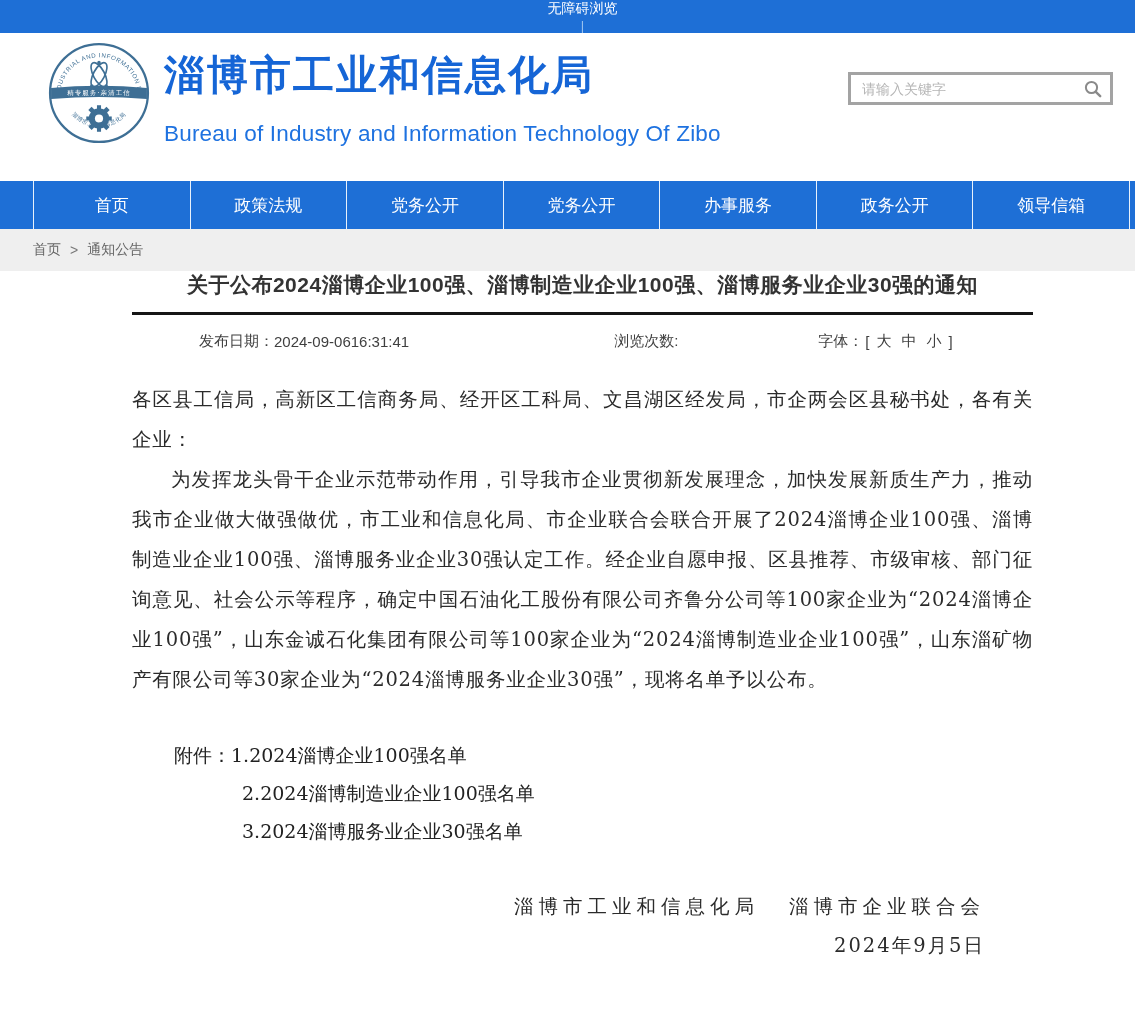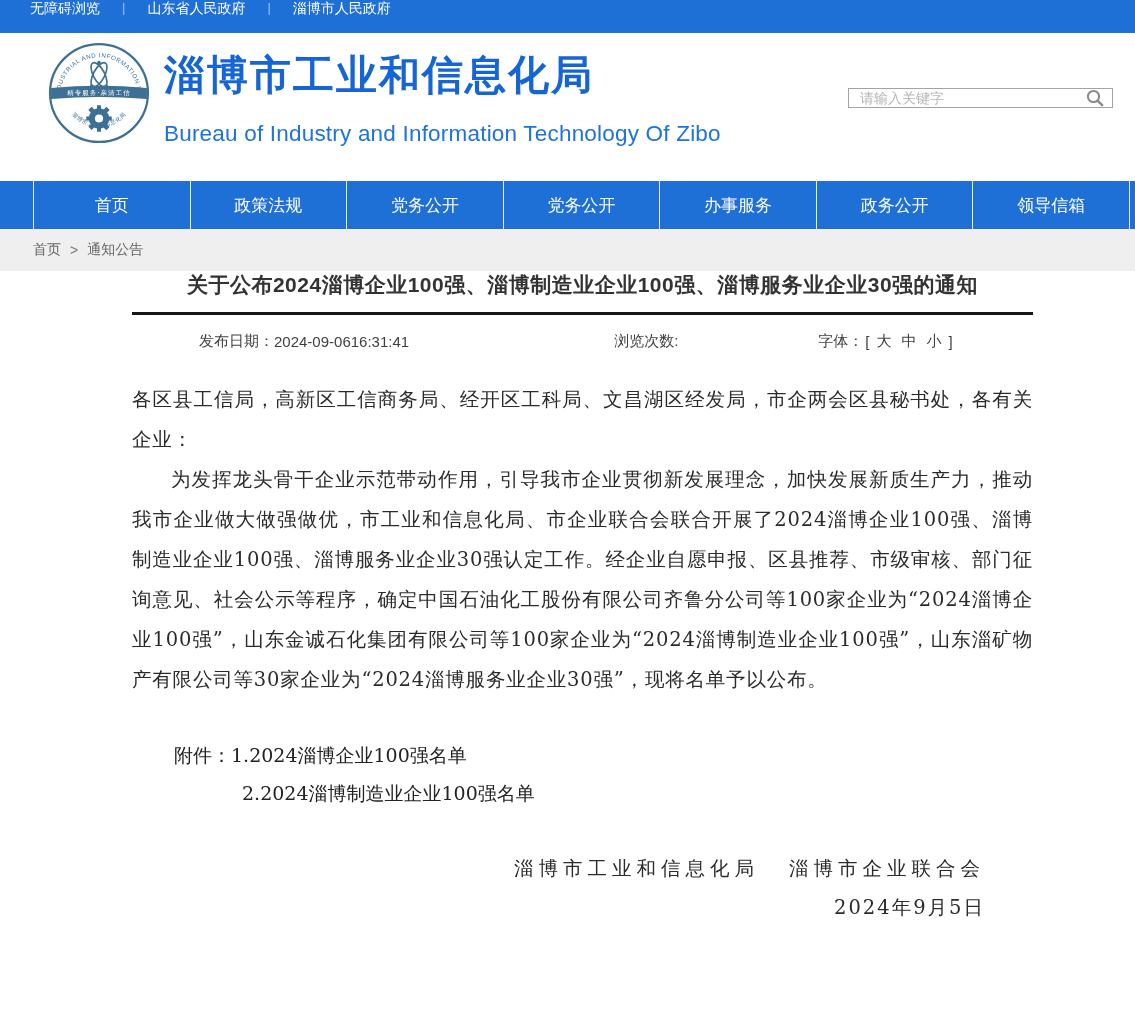--- a/index.html
+++ b/index.html
@@ -1,33 +1,33 @@
 <!DOCTYPE html>
 <html><head>
 <meta charset="utf-8">
 <style>
   * { margin:0; padding:0; box-sizing:border-box; }
   html,body { width:1135px; height:1028px; overflow:hidden; background:#ffffff;
     font-family:"Liberation Sans", sans-serif; }
   .page { width:1135px; height:1028px; position:relative; background:#ffffff; }
 
   
-  .topbar { height:33px; background:#1e6fd6; display:flex; align-items:flex-start;
-    padding-left:30px; color:#fff; font-size:14px; }
+  .topbar { height:33px; background:#1e6fd6; display:flex; align-items:center;
+    padding-left:30px; color:#fff; font-size:14px;flex-direction:column; }
   .topbar a { color:#fff; text-decoration:none; cursor:pointer; }
   .topbar .sep { color:#9cc3ef; margin:0 22px; font-size:13px; }
 
   
   .header { height:148px; background:#fff; position:relative; }
   .logo { position:absolute; left:48px; top:9px; width:102px; height:102px; }
   .titles { position:absolute; left:164px; top:18px; }
   .title-cn { font-size:41px; font-weight:bold; color:#1565d6; letter-spacing:2px; line-height:48px; }
   .title-en { font-size:22.5px; color:#1e72e0; margin-top:22px; letter-spacing:0.2px; }
-  .searchbox { position:absolute; right:22px; top:55px; width:265px; height:20px;
-    border:1px solid #a3a3a3; background:#fff; display:flex; align-items:center; }
+  .searchbox { position:absolute; right:22px; top:39px; width:265px; height:33px;
+    border:3px solid #a3a3a3; background:#fff; display:flex; align-items:center; }
   .searchbox input { flex:1; border:none; outline:none; height:100%; padding:0 8px 0 11px;
     font-size:14px; color:#333; font-family:"Liberation Sans", sans-serif; }
   .searchbox input::placeholder { color:#b5b5b5; }
   .search-btn { width:34px; height:100%; display:flex; align-items:center; justify-content:center;
     cursor:pointer; background:#fff; border:none; }
 
   
   .nav { height:48px; background:#1e6fd6; display:flex; }
   .nav-spacer-l { width:33px; }
   .nav-spacer-r { width:6px; border-left:1px solid #e8f1fb; }
@@ -182,20 +182,23 @@
         <p class="indent">为发挥龙头骨干企业示范带动作用，引导我市企业贯彻新发展理念，加快发展新质生产力，推动我市企业做大做强做优，市工业和信息化局、市企业联合会联合开展了2024淄博企业100强、淄博制造业企业100强、淄博服务业企业30强认定工作。经企业自愿申报、区县推荐、市级审核、部门征询意见、社会公示等程序，确定中国石油化工股份有限公司齐鲁分公司等100家企业为“2024淄博企业100强”，山东金诚石化集团有限公司等100家企业为“2024淄博制造业企业100强”，山东淄矿物产有限公司等30家企业为“2024淄博服务业企业30强”，现将名单予以公布。</p>
       </div>
 
       <div class="attachments">
         <div class="att-row">
           <span>附件：</span><span class="att-item">1.2024淄博企业100强名单</span>
         </div>
         <div class="att-row cont">
           <span class="att-item">2.2024淄博制造业企业100强名单</span>
         </div>
+        <div class="att-row cont">
+          <span class="att-item">3.2024淄博服务业企业30强名单</span>
+        </div>
       </div>
 
       <div class="signature">
         <div class="sig-orgs">
           <span>淄博市工业和信息化局</span><span class="sig-org2">淄博市企业联合会</span>
         </div>
         <div class="sig-date">2024年9月5日</div>
       </div>
     </div>
   </div>

